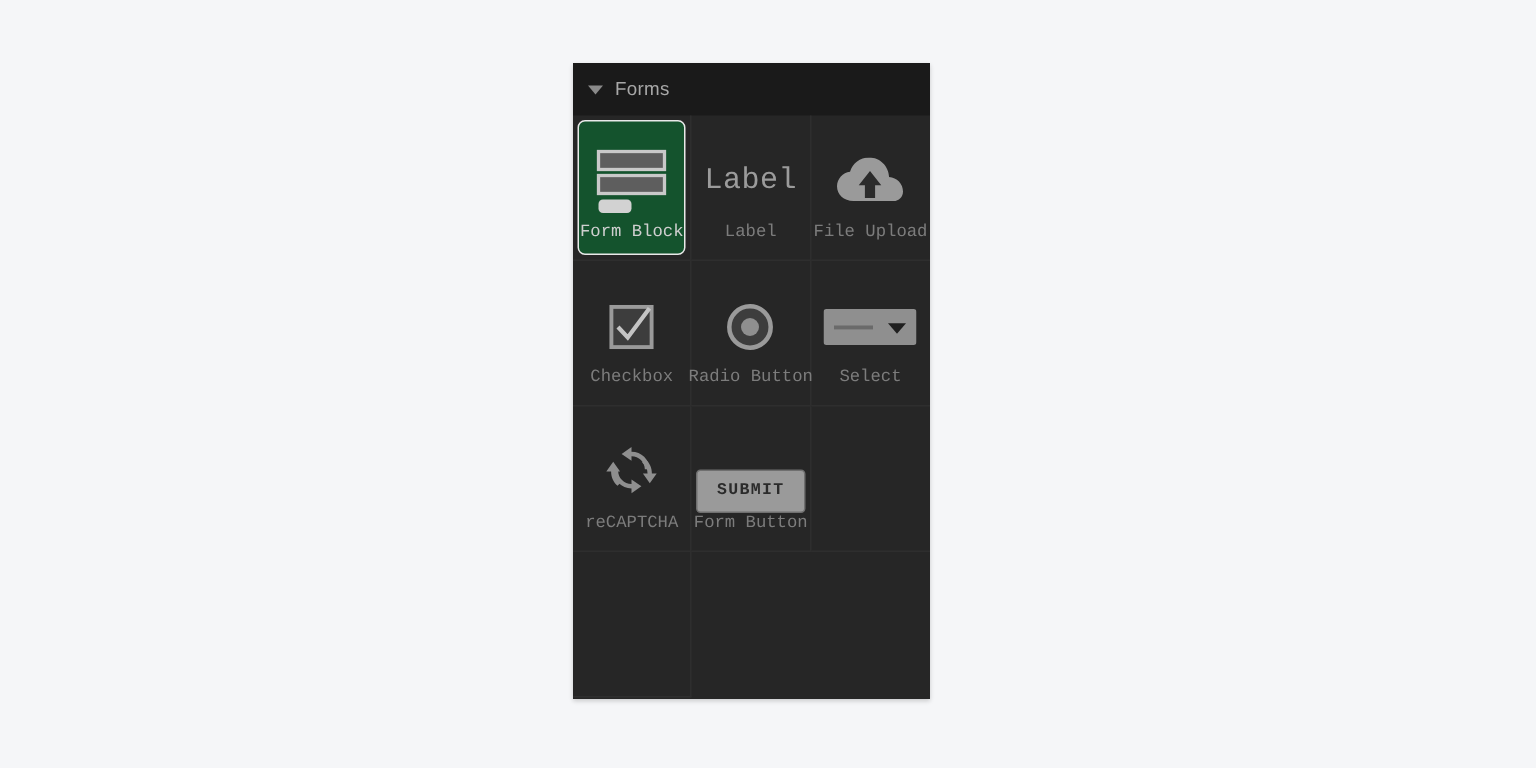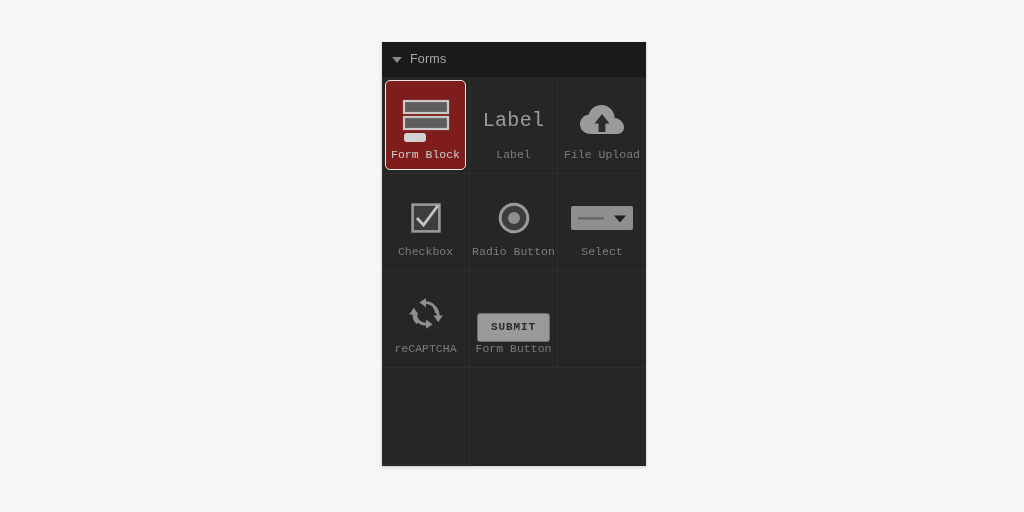--- a/index.html
+++ b/index.html
@@ -17,21 +17,21 @@
     width: 1024px;
     height: 512px;
     background: #f5f6f8;
   }
 
   
   .panel {
     position: absolute;
     left: 382px;
     top: 42px;
-    width: 264px;
+    width: 238px;
     height: 424px;
     background: #262626;
     display: flex;
     flex-direction: column;
     box-shadow: 0 1px 3px rgba(0,0,0,0.18);
   }
 
   .panel-header {
     height: 35px;
     flex: 0 0 35px;
@@ -92,21 +92,21 @@
     align-items: center;
     justify-content: space-between;
     padding: 13px 2px 9px;
     border-radius: 5px;
     border: 1.5px solid transparent;
     font-family: Liberation Mono, monospace;
   }
 
   .cell.selected .cell-inner {
     border-color: #e9e9e9;
-    background: #7f1d1d;
+    background: #14532d;
   }
 
   .icon-wrap {
     flex: 1 1 auto;
     display: flex;
     align-items: center;
     justify-content: center;
     width: 100%;
   }
 

